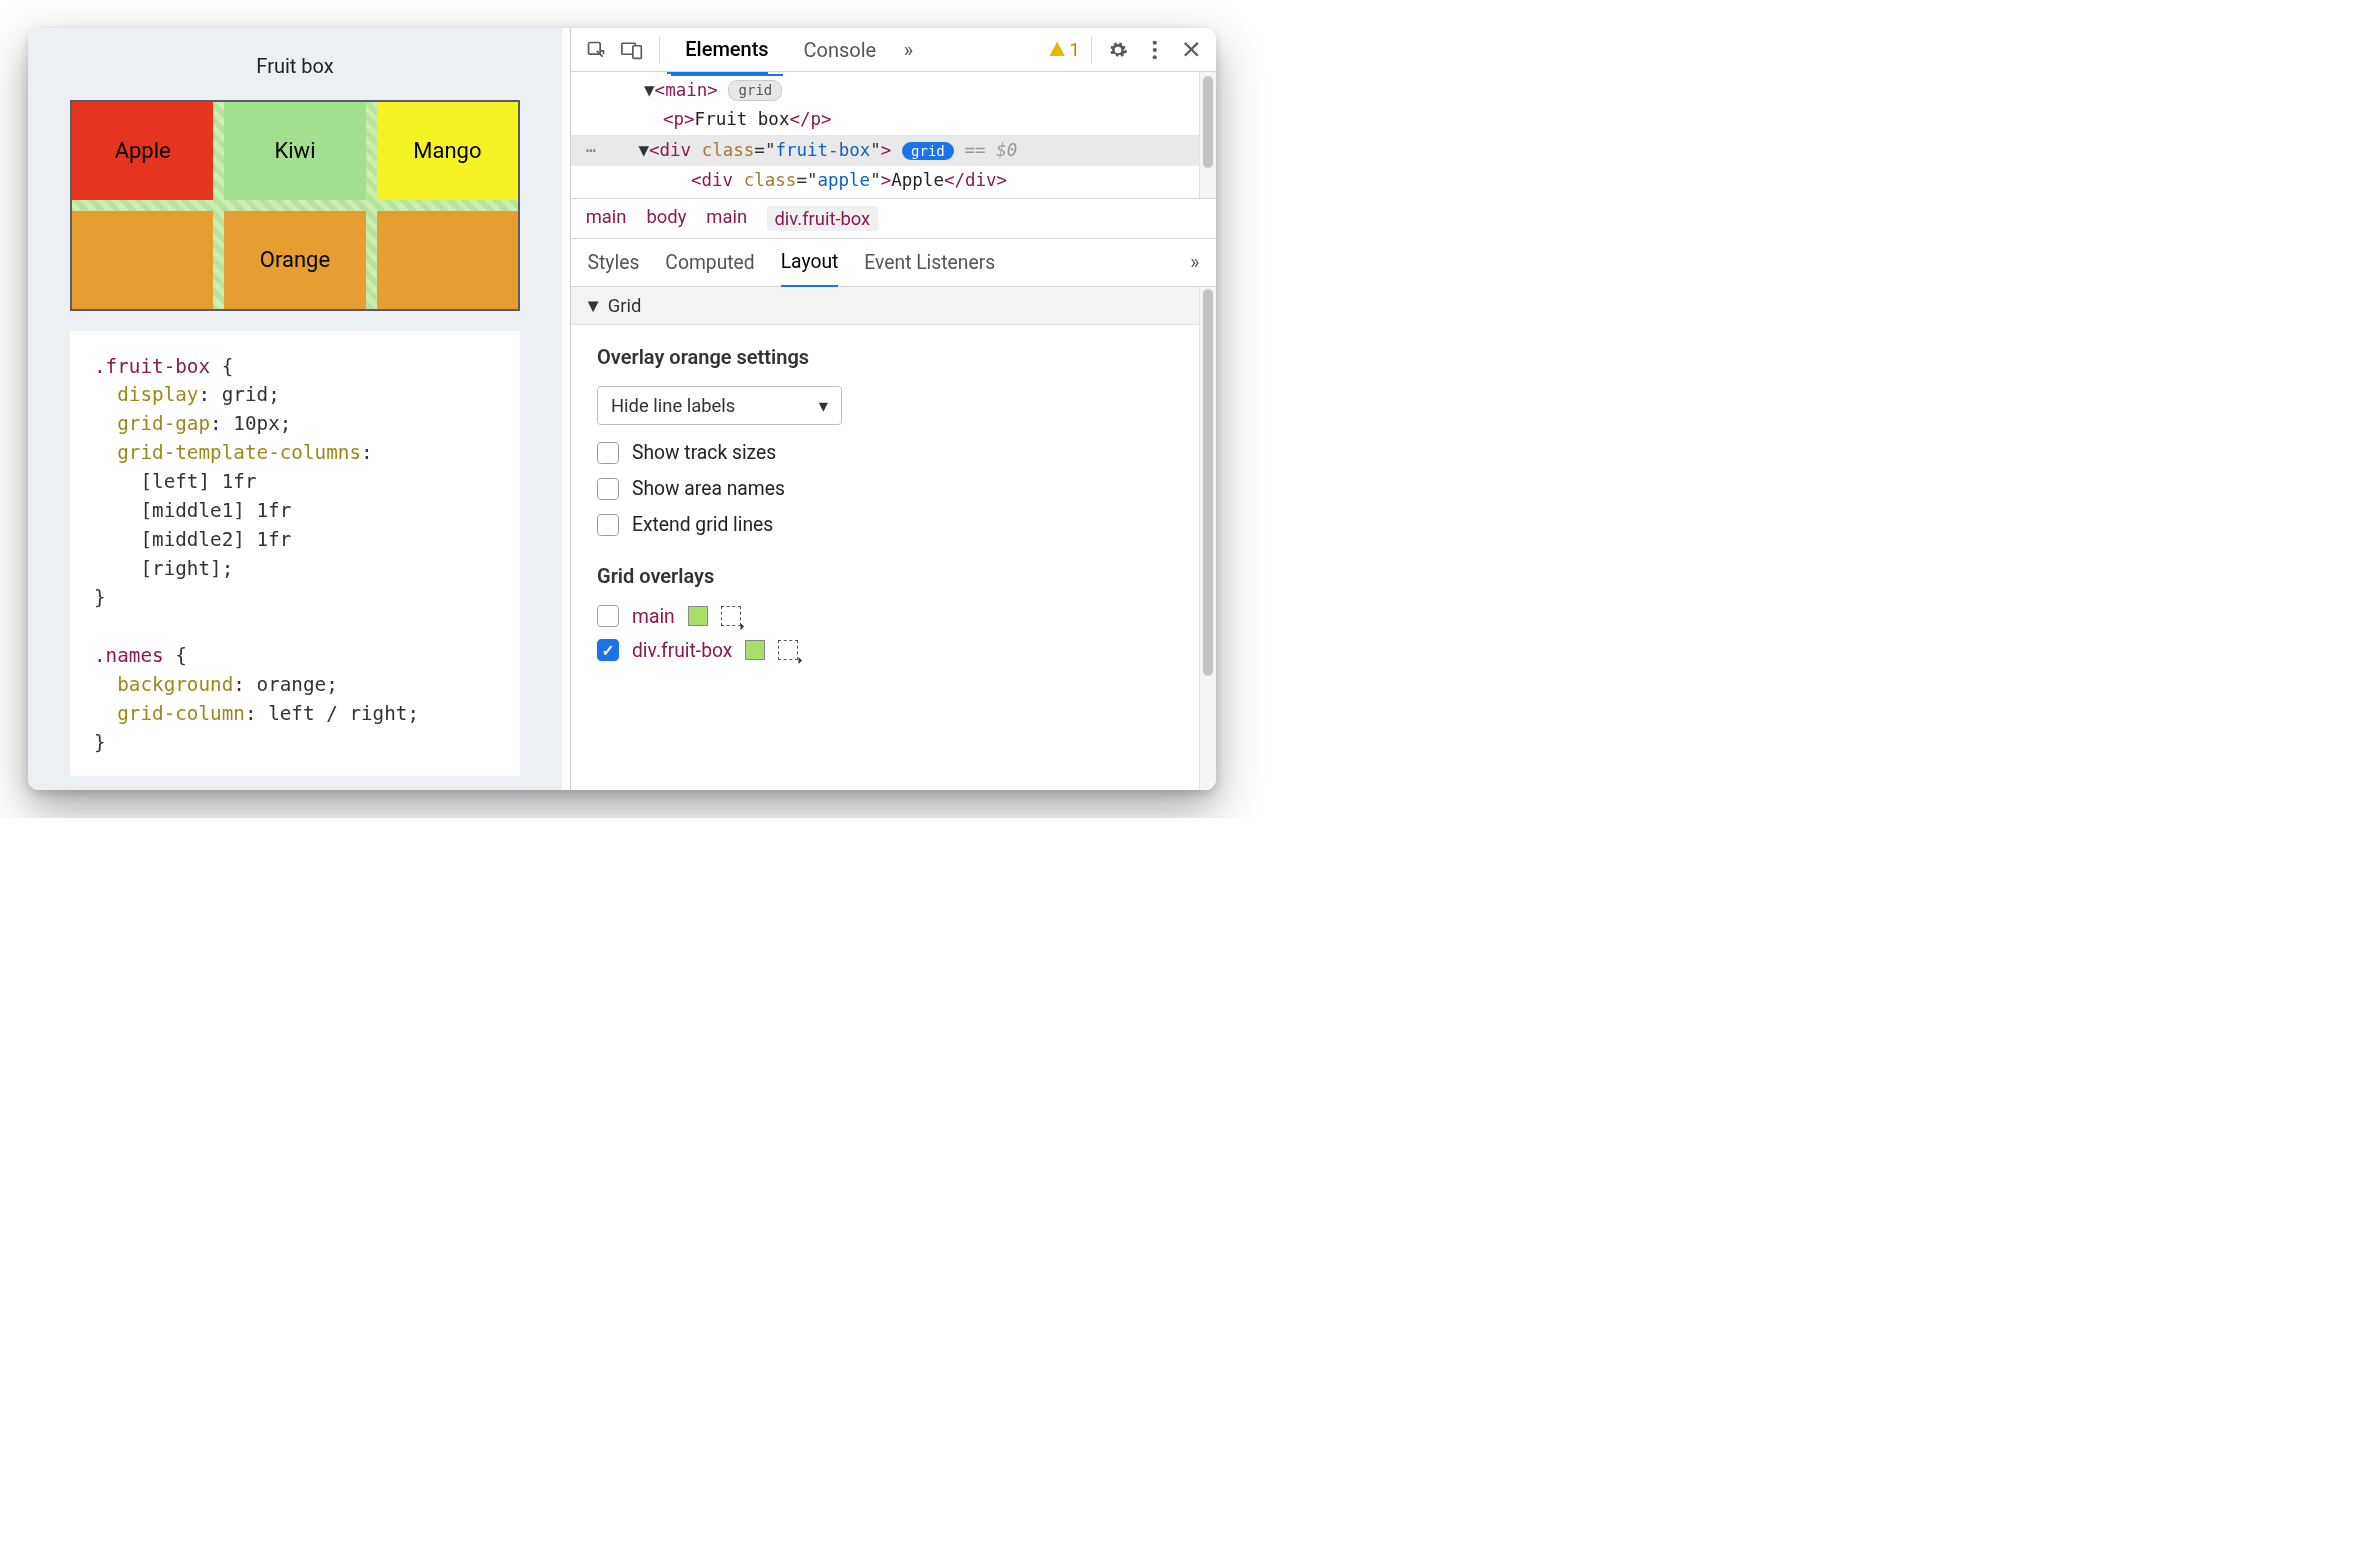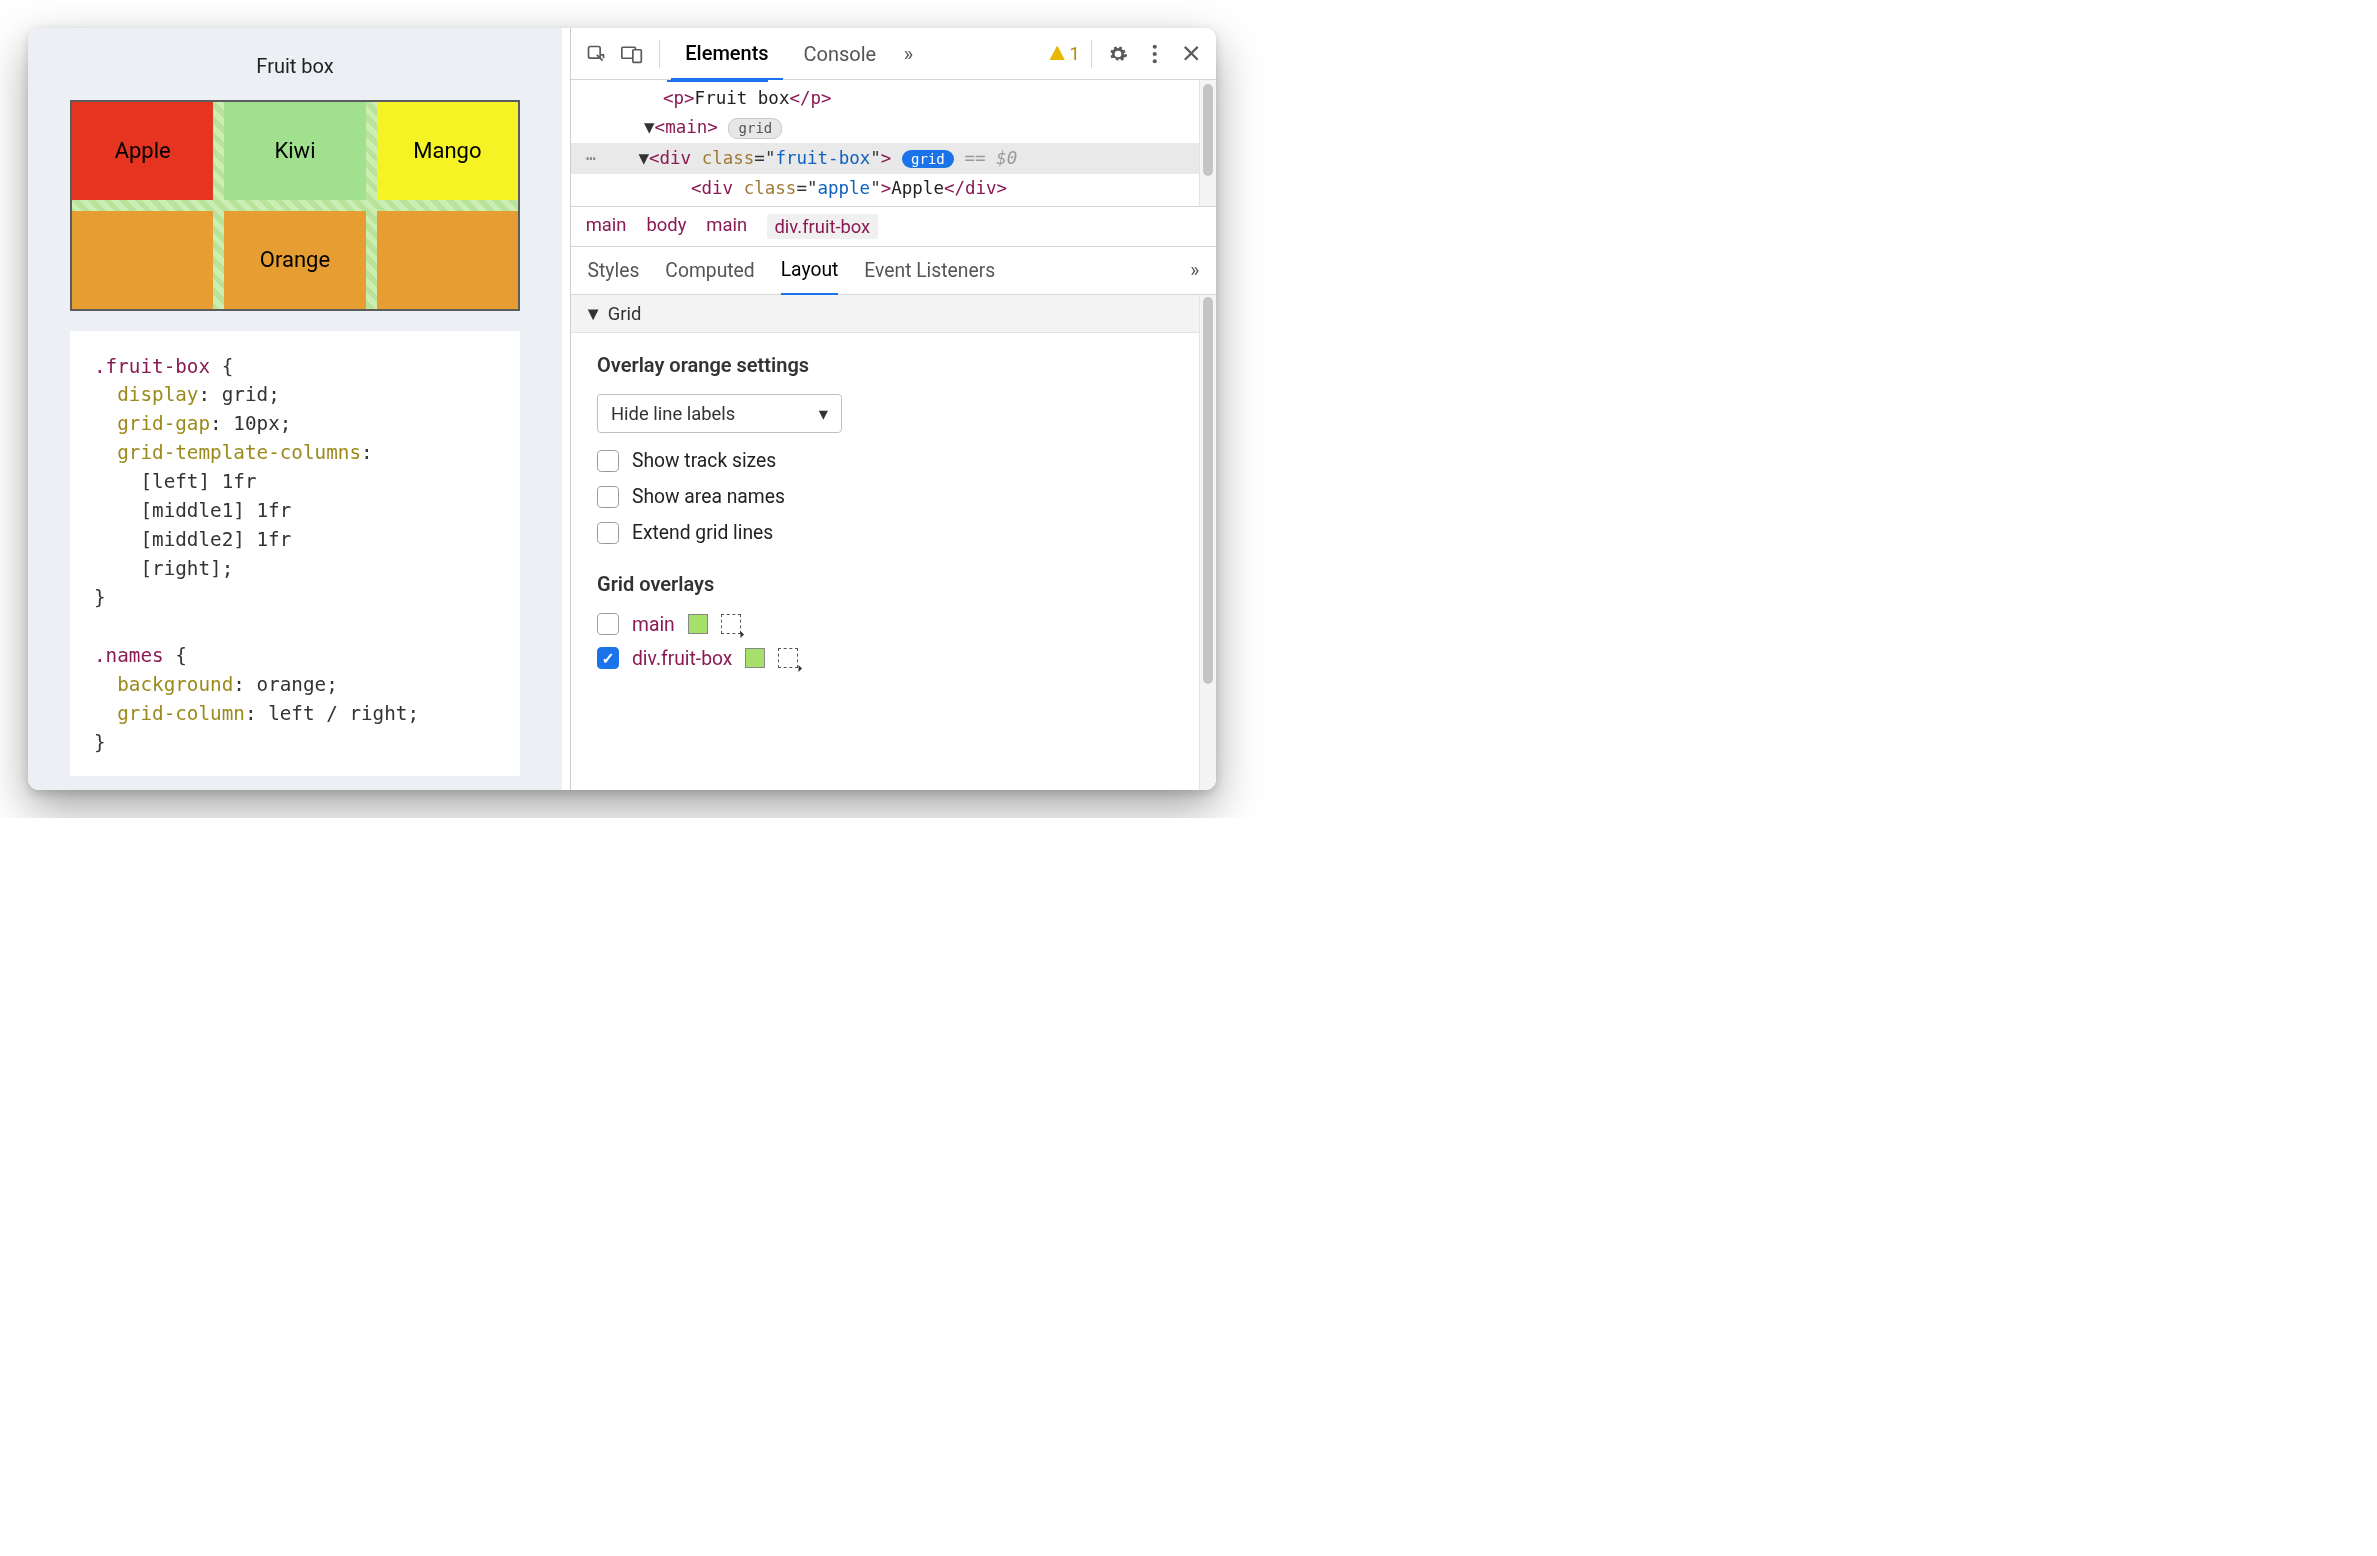--- a/index.html
+++ b/index.html
@@ -71,21 +71,21 @@
     flex:1;
     border-left:0.9px solid #cdcdcd;
     display:flex;
     flex-direction:column;
     background:#fff;
     font-size:16.6px;
     color:#333;
   }
   
   .dt-toolbar {
-    height:52px;
+    height:44px;
     border-bottom:0.9px solid #d6d6d6;
     display:flex;
     align-items:center;
     padding:0 9.2px;
     gap:5.5px;
   }
   .tb-iconbtn {
     width:31px; height:31px;
     display:flex; align-items:center; justify-content:center;
     color:#5a5a5a;
@@ -298,22 +298,22 @@
       </div>
       <div class="tb-iconbtn">
         <svg width="16.6" height="16.6" viewBox="0 0 18 18" stroke="#5a5a5a" stroke-width="2.4">
             <path d="M2 2l14 14M16 2L2 16"></path>
           </svg>
       </div>
     </div>
 
     <div class="dom-area" style="position:relative;">
       <div class="underline-blue"></div>
+      <div class="dom-line">  ▼<span class="dom-t-tag">&lt;main&gt;</span> <span class="pill pill-grey">grid</span></div>
       <div class="dom-line" style="padding-left:92px;"><span class="dom-t-tag">&lt;p&gt;</span><span class="dom-t-txt">Fruit box</span><span class="dom-t-tag">&lt;/p&gt;</span></div>
-      <div class="dom-line">  ▼<span class="dom-t-tag">&lt;main&gt;</span> <span class="pill pill-grey">grid</span></div>
       <div class="dom-highlight">
         <span class="dots">⋯</span>
         <span style="padding-left:33px;">▼<span class="dom-t-tag">&lt;div </span><span class="dom-t-attr">class</span>="<span class="dom-t-str">fruit-box</span>"<span class="dom-t-tag">&gt;</span> <span class="pill pill-blue">grid</span><span class="dom-faded"> == $0</span></span>
       </div>
       <div class="dom-line" style="padding-left:120px;"><span class="dom-t-tag">&lt;div </span><span class="dom-t-attr">class</span>="<span class="dom-t-str">apple</span>"<span class="dom-t-tag">&gt;</span><span class="dom-t-txt">Apple</span><span class="dom-t-tag">&lt;/div&gt;</span></div>
 
       <div class="vscroll-outer">
           <div class="vscroll-thumb" style="height:92px;"></div>
         </div>
     </div>

